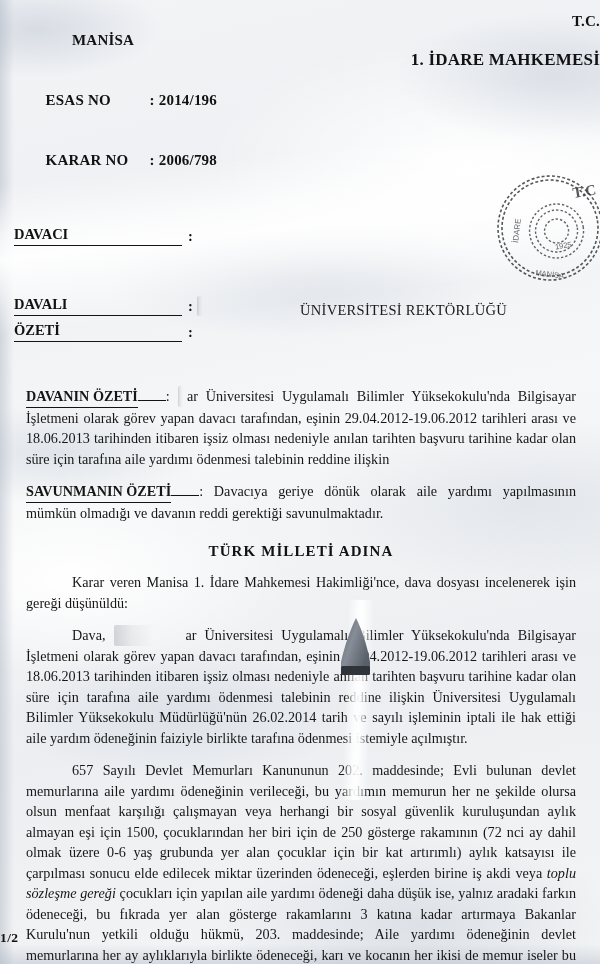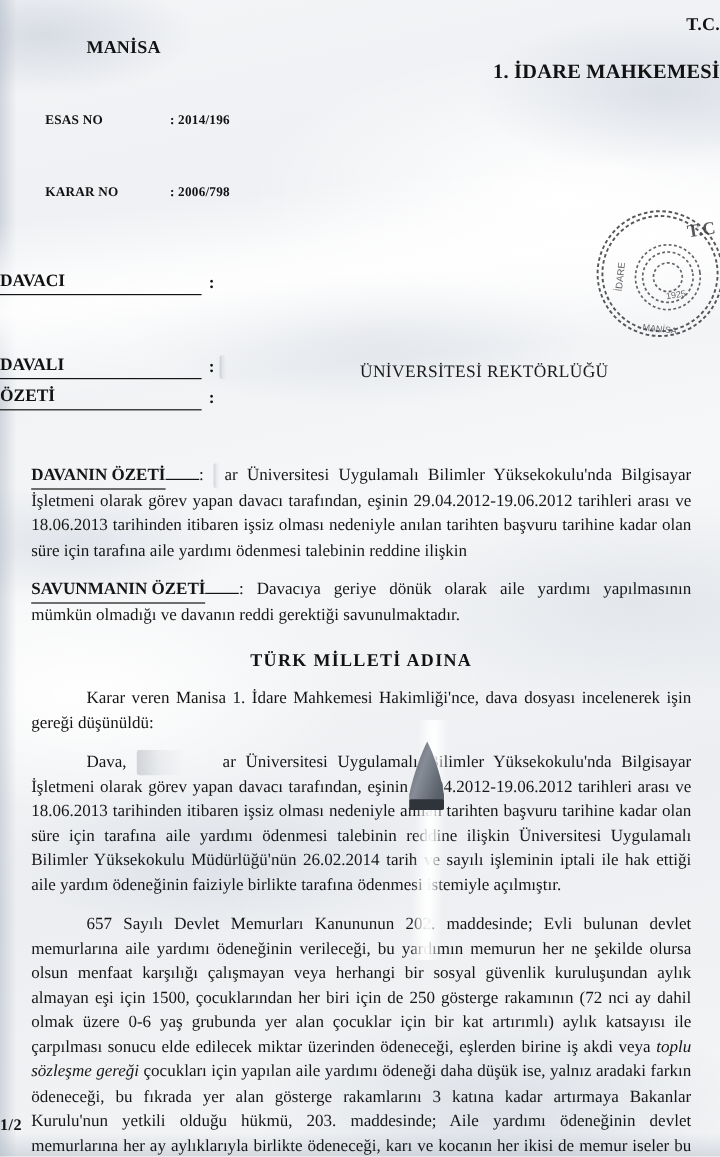--- a/index.html
+++ b/index.html
@@ -91,28 +91,28 @@
   .doc-header {
     margin-top: 12px;
     padding-left: 14px;
     font-weight: bold;
     letter-spacing: .2px;
   }
   .hdr-center-1 { text-align: right; padding-left: 76px; font-size: 15px; line-height: 19px; }
   .hdr-center-2 { text-align: left; padding-left: 58px; font-size: 15px; line-height: 19px; }
   .hdr-center-3 { text-align: right; padding-left: 18px; font-size: 17px; line-height: 20px; font-family: Liberation Serif, serif; }
   .hdr-row {
-    font-size: 11px;
+    font-size: 15px;
     line-height: 20px;
     white-space: pre;
   }
   .hdr-label { display: inline-block; width: 104px; }
 
   
-  .parties { margin-top: 34px; position: relative; }
+  .parties { margin-top: 34px; padding-left: 14px; position: relative; }
   .party-row {
     display: flex;
     align-items: flex-end;
     font-size: 14.5px;
     line-height: 20px;
     font-weight: bold;
     height: 22px;
   }
   .party-row.gap { margin-bottom: 48px; }
   .party-label {

